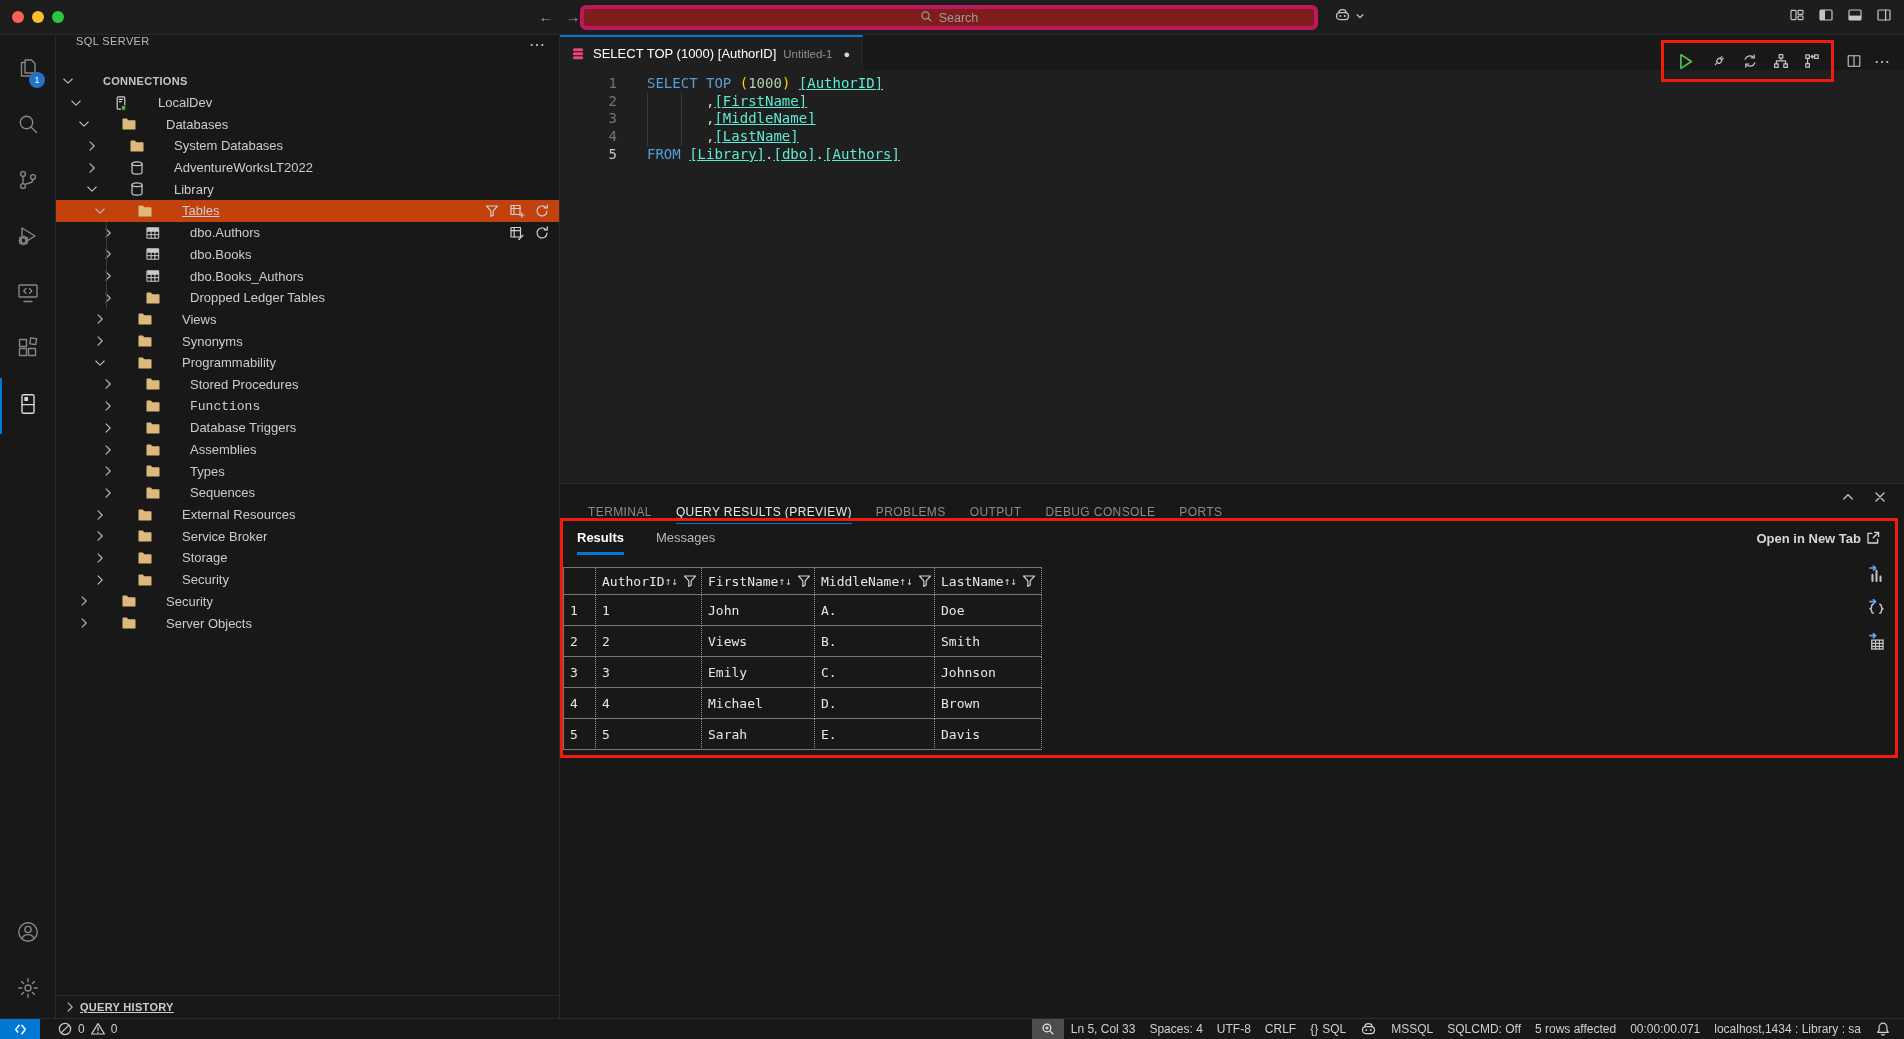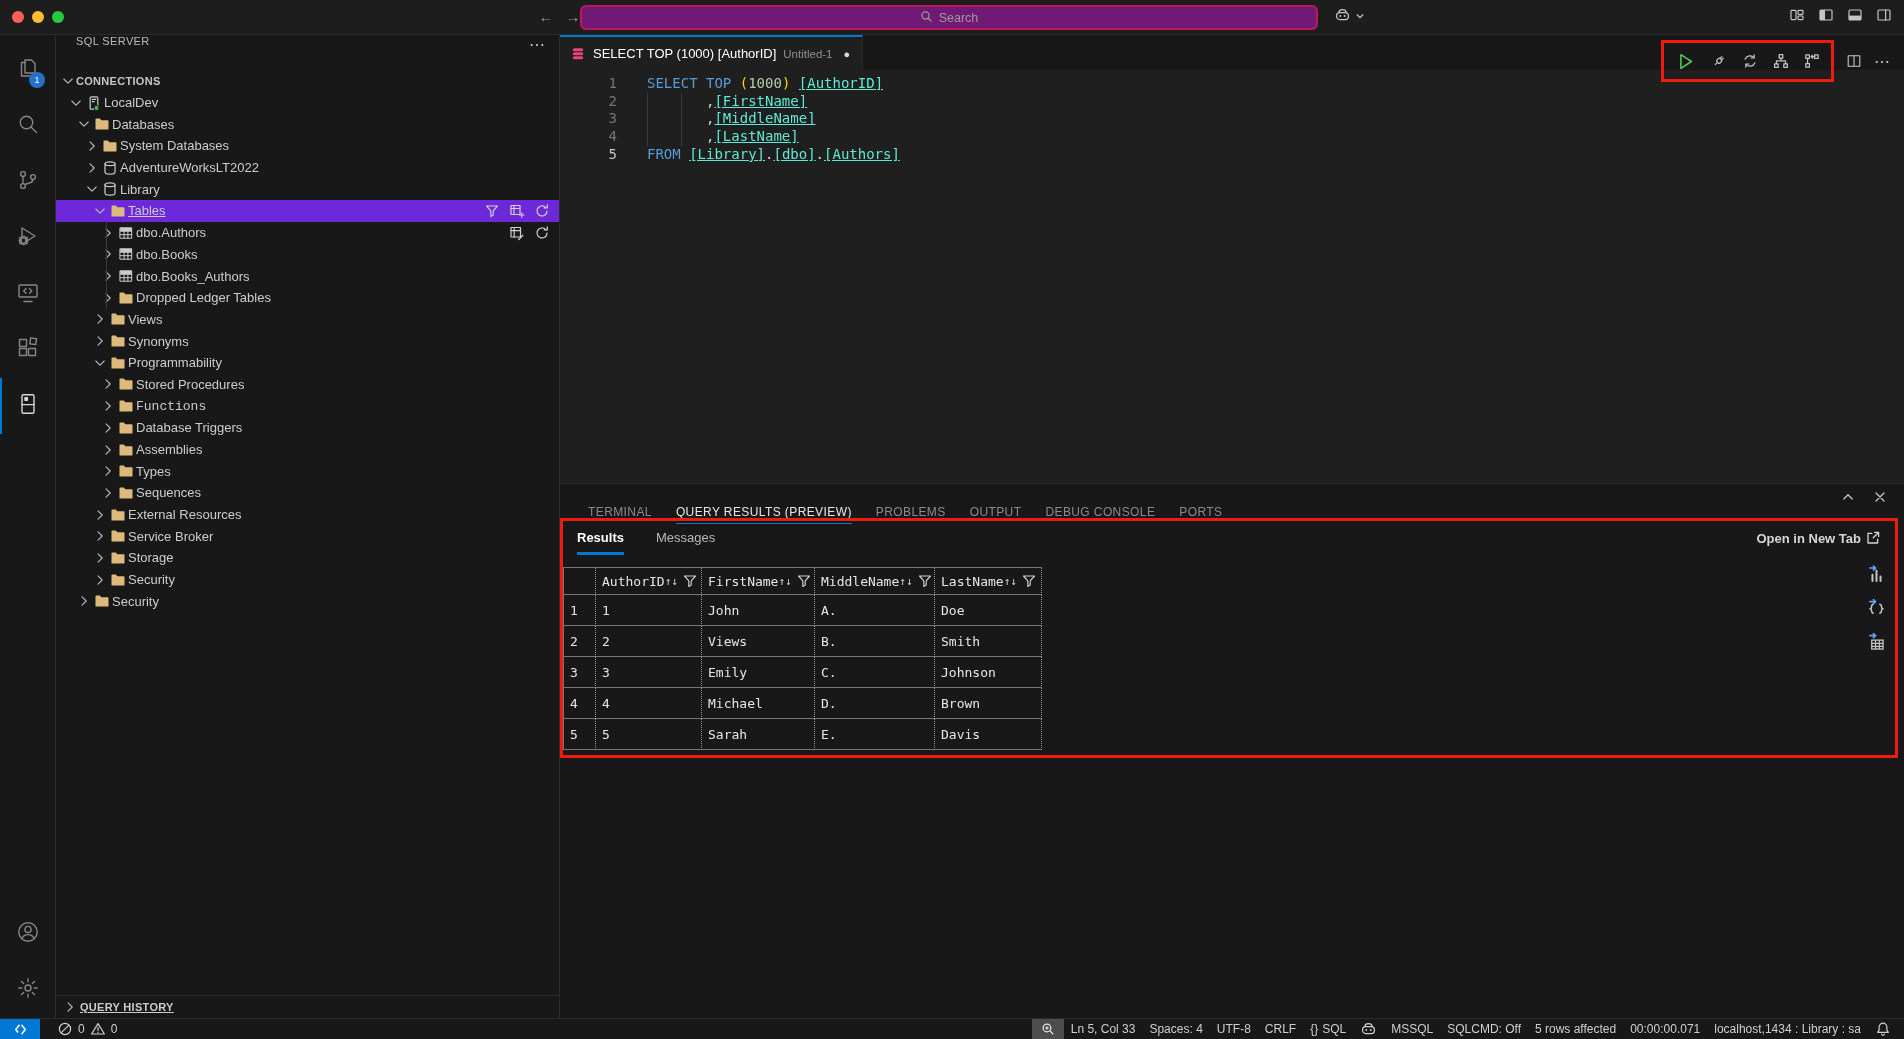--- a/index.html
+++ b/index.html
@@ -4,21 +4,21 @@
 <style>
   * { margin:0; padding:0; box-sizing:border-box; }
   html,body { width:1904px; height:1039px; overflow:hidden; }
   body { background:#1f1f1f; font-family:"Liberation Sans", sans-serif; color:#cccccc; position:relative; }
 
   
   .titlebar { position:absolute; left:0; top:0; width:1904px; height:35px; background:#1d1d1d; border-bottom:1px solid #2b2b2b; }
   .tl { position:absolute; top:11px; width:12px; height:12px; border-radius:50%; }
   .tl.red{ left:12px; background:#ff5f57; } .tl.yellow{ left:32px; background:#febc2e; } .tl.green{ left:52px; background:#28c840; }
   .navarrow { position:absolute; top:8px; color:#9a9a9a; font-size:15px; width:20px; text-align:center; }
-  .searchpill { position:absolute; left:580px; top:5px; width:738px; height:25px; background:#701a75; border:2px solid #be185d; border-radius:6px; display:flex; align-items:center; justify-content:center; gap:6px; color:#9b9b9b; font-size:12.5px; }
+  .searchpill { position:absolute; left:580px; top:5px; width:738px; height:25px; background:#7f1d1d; border:4px solid #be185d; border-radius:6px; display:flex; align-items:center; justify-content:center; gap:6px; color:#9b9b9b; font-size:12.5px; }
   .copilot-tb { position:absolute; left:1334px; top:7px; display:flex; align-items:center; gap:3px; color:#c5c5c5; }
   .tbright { position:absolute; right:12px; top:7px; display:flex; gap:13px; color:#c5c5c5; }
   .tbright span, .copilot-tb span { display:inline-flex; }
 
   
   .main { position:absolute; top:35px; left:0; width:1904px; height:983px; display:flex; }
 
   
   .activitybar { width:56px; background:#181818; border-right:1px solid #2b2b2b; display:flex; flex-direction:column; padding-top:7px; }
   .ab-item { width:55px; height:56px; display:flex; align-items:center; justify-content:center; color:#868686; position:relative; }
@@ -26,22 +26,22 @@
   .ab-item .badge { position:absolute; right:10px; bottom:10px; min-width:16px; height:16px; border-radius:8px; background:#2472c8; color:#fff; font-size:9px; display:flex; align-items:center; justify-content:center; }
   .ab-item svg { width:24px; height:24px; }
   .ab-spacer { flex:1; }
 
   
   .sidebar { width:504px; background:#181818; border-right:1px solid #2b2b2b; position:relative; }
   .sb-header { height:35px; display:flex; padding:0 14px 0 20px; }
   .sb-title { font-size:11px; letter-spacing:.4px; color:#bbbbbb; }
   .sb-more { margin-left:auto; color:#c5c5c5; font-size:16px; }
   .tree { position:absolute; top:35px; left:0; right:0; bottom:23px; overflow:hidden; }
-  .trow { height:21.7px; display:flex; align-items:center; font-size:13px; color:#cccccc; position:relative; }
-  .trow.selected { background:#6d28d9;text-decoration:underline; }
+  .trow { height:21.7px; display:flex; align-items:center; font-size:13px; color:#cccccc; position:relative;gap:27px; }
+  .trow.selected { background:#c2410c;text-decoration:underline; }
   .trow .chev { width:16px; display:flex; justify-content:center; color:#b8b8b8; flex:none; }
   .trow .ticon { width:20px; display:flex; justify-content:center; flex:none; }
   .trow .tlabel { white-space:nowrap; }
   .trow.hdr .tlabel { font-weight:bold; font-size:11px; letter-spacing:.3px; color:#c5c5c5; }
   .tacts { margin-left:auto; display:flex; gap:9px; padding-right:9px; color:#cfcfcf; }
   .tacts span { display:inline-flex; }
   .tguide { position:absolute; left:50px; top:0; bottom:0; width:1px; background:#3a3a3a; }
   .sb-footer { position:absolute; bottom:0; left:0; right:0; height:23px; border-top:1px solid #2b2b2b; display:flex; align-items:center; gap:2px; padding-left:6px; }
   .sb-footer .tlabel { font-weight:bold; font-size:11px; color:#cccccc; letter-spacing:.3px;text-decoration:underline; }
   .sb-footer .chev { width:16px; display:flex; justify-content:center; color:#b8b8b8; }
@@ -596,20 +596,33 @@
             <svg width="16" height="16" viewBox="0 0 16 16" fill="none" stroke="currentColor" stroke-width="1.1" stroke-linecap="round" stroke-linejoin="round">
               <path d="M6 3.8l4.2 4.2L6 12.2"></path>
             </svg>
           </span>
           <span class="ticon">
             <svg width="16" height="16" viewBox="0 0 16 16">
               <path d="M1.5 3.2c0-.4.3-.7.7-.7h3.6l1.5 1.7h6.5c.4 0 .7.3.7.7v8c0 .4-.3.7-.7.7H2.2c-.4 0-.7-.3-.7-.7z" fill="#ddb97c"></path>
             </svg>
           </span>
           <span class="tlabel">Security</span>
+        </div>
+        <div class="trow" style="padding-left: 20px;">
+          <span class="chev">
+            <svg width="16" height="16" viewBox="0 0 16 16" fill="none" stroke="currentColor" stroke-width="1.1" stroke-linecap="round" stroke-linejoin="round">
+              <path d="M6 3.8l4.2 4.2L6 12.2"></path>
+            </svg>
+          </span>
+          <span class="ticon">
+            <svg width="16" height="16" viewBox="0 0 16 16">
+              <path d="M1.5 3.2c0-.4.3-.7.7-.7h3.6l1.5 1.7h6.5c.4 0 .7.3.7.7v8c0 .4-.3.7-.7.7H2.2c-.4 0-.7-.3-.7-.7z" fill="#ddb97c"></path>
+            </svg>
+          </span>
+          <span class="tlabel">Server Objects</span>
         </div>
       </div>
     <div class="sb-footer">
       <span class="chev">
           <svg width="16" height="16" viewBox="0 0 16 16" fill="none" stroke="currentColor" stroke-width="1.1" stroke-linecap="round" stroke-linejoin="round">
             <path d="M6 3.8l4.2 4.2L6 12.2"></path>
           </svg>
         </span>
       <span class="tlabel">QUERY HISTORY</span>
     </div>

